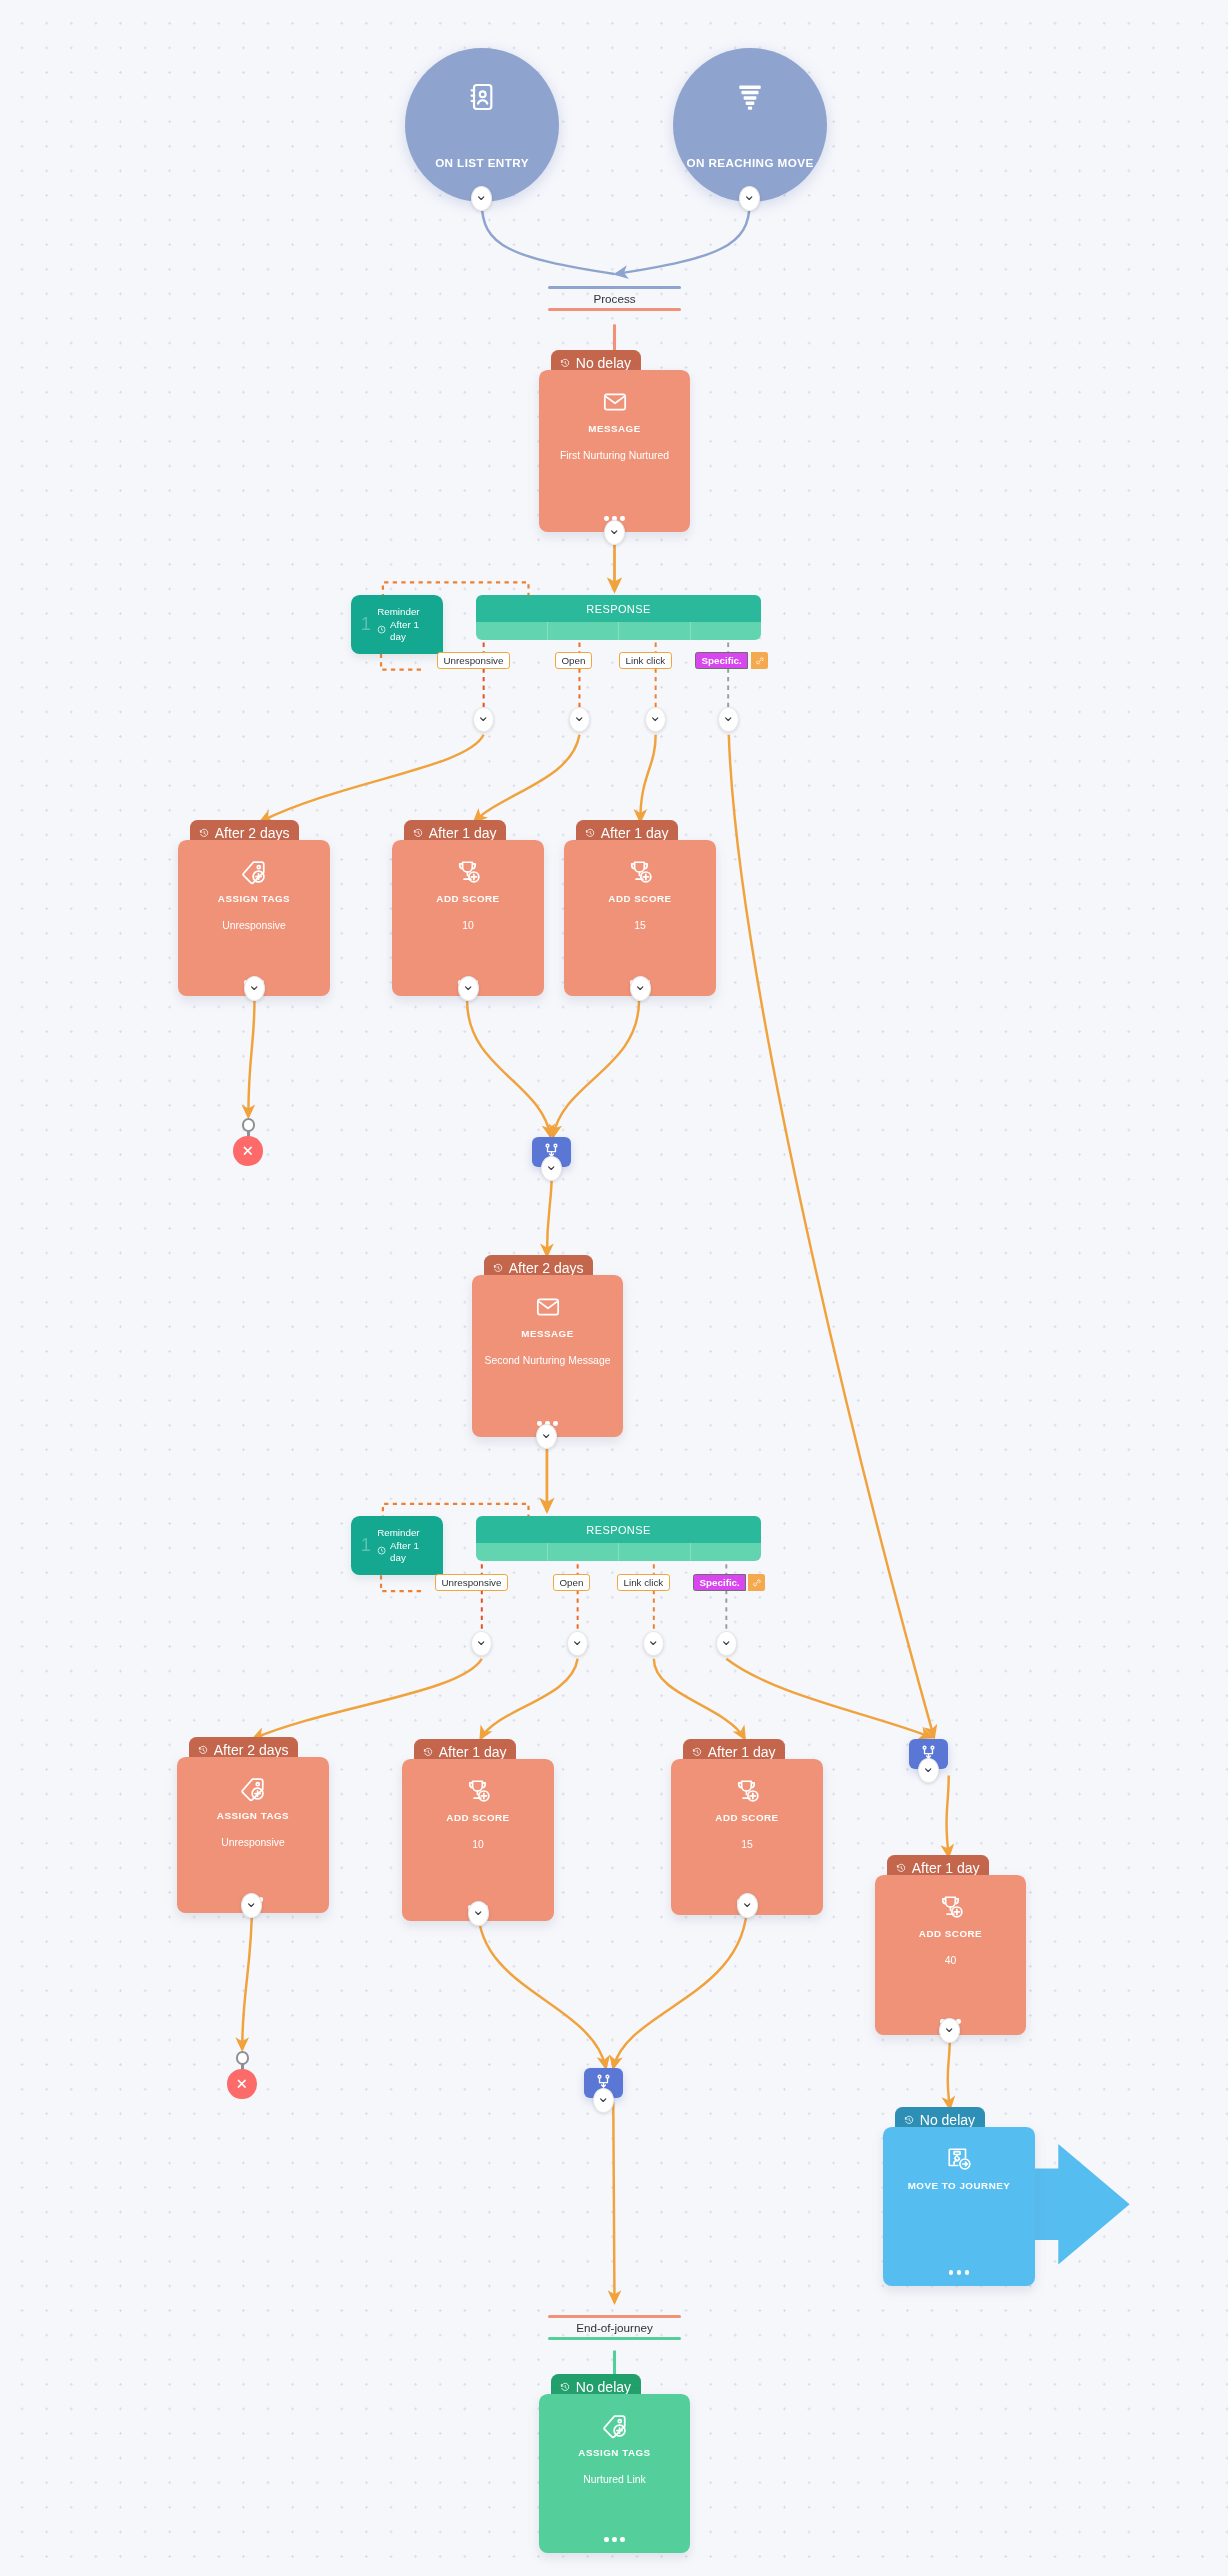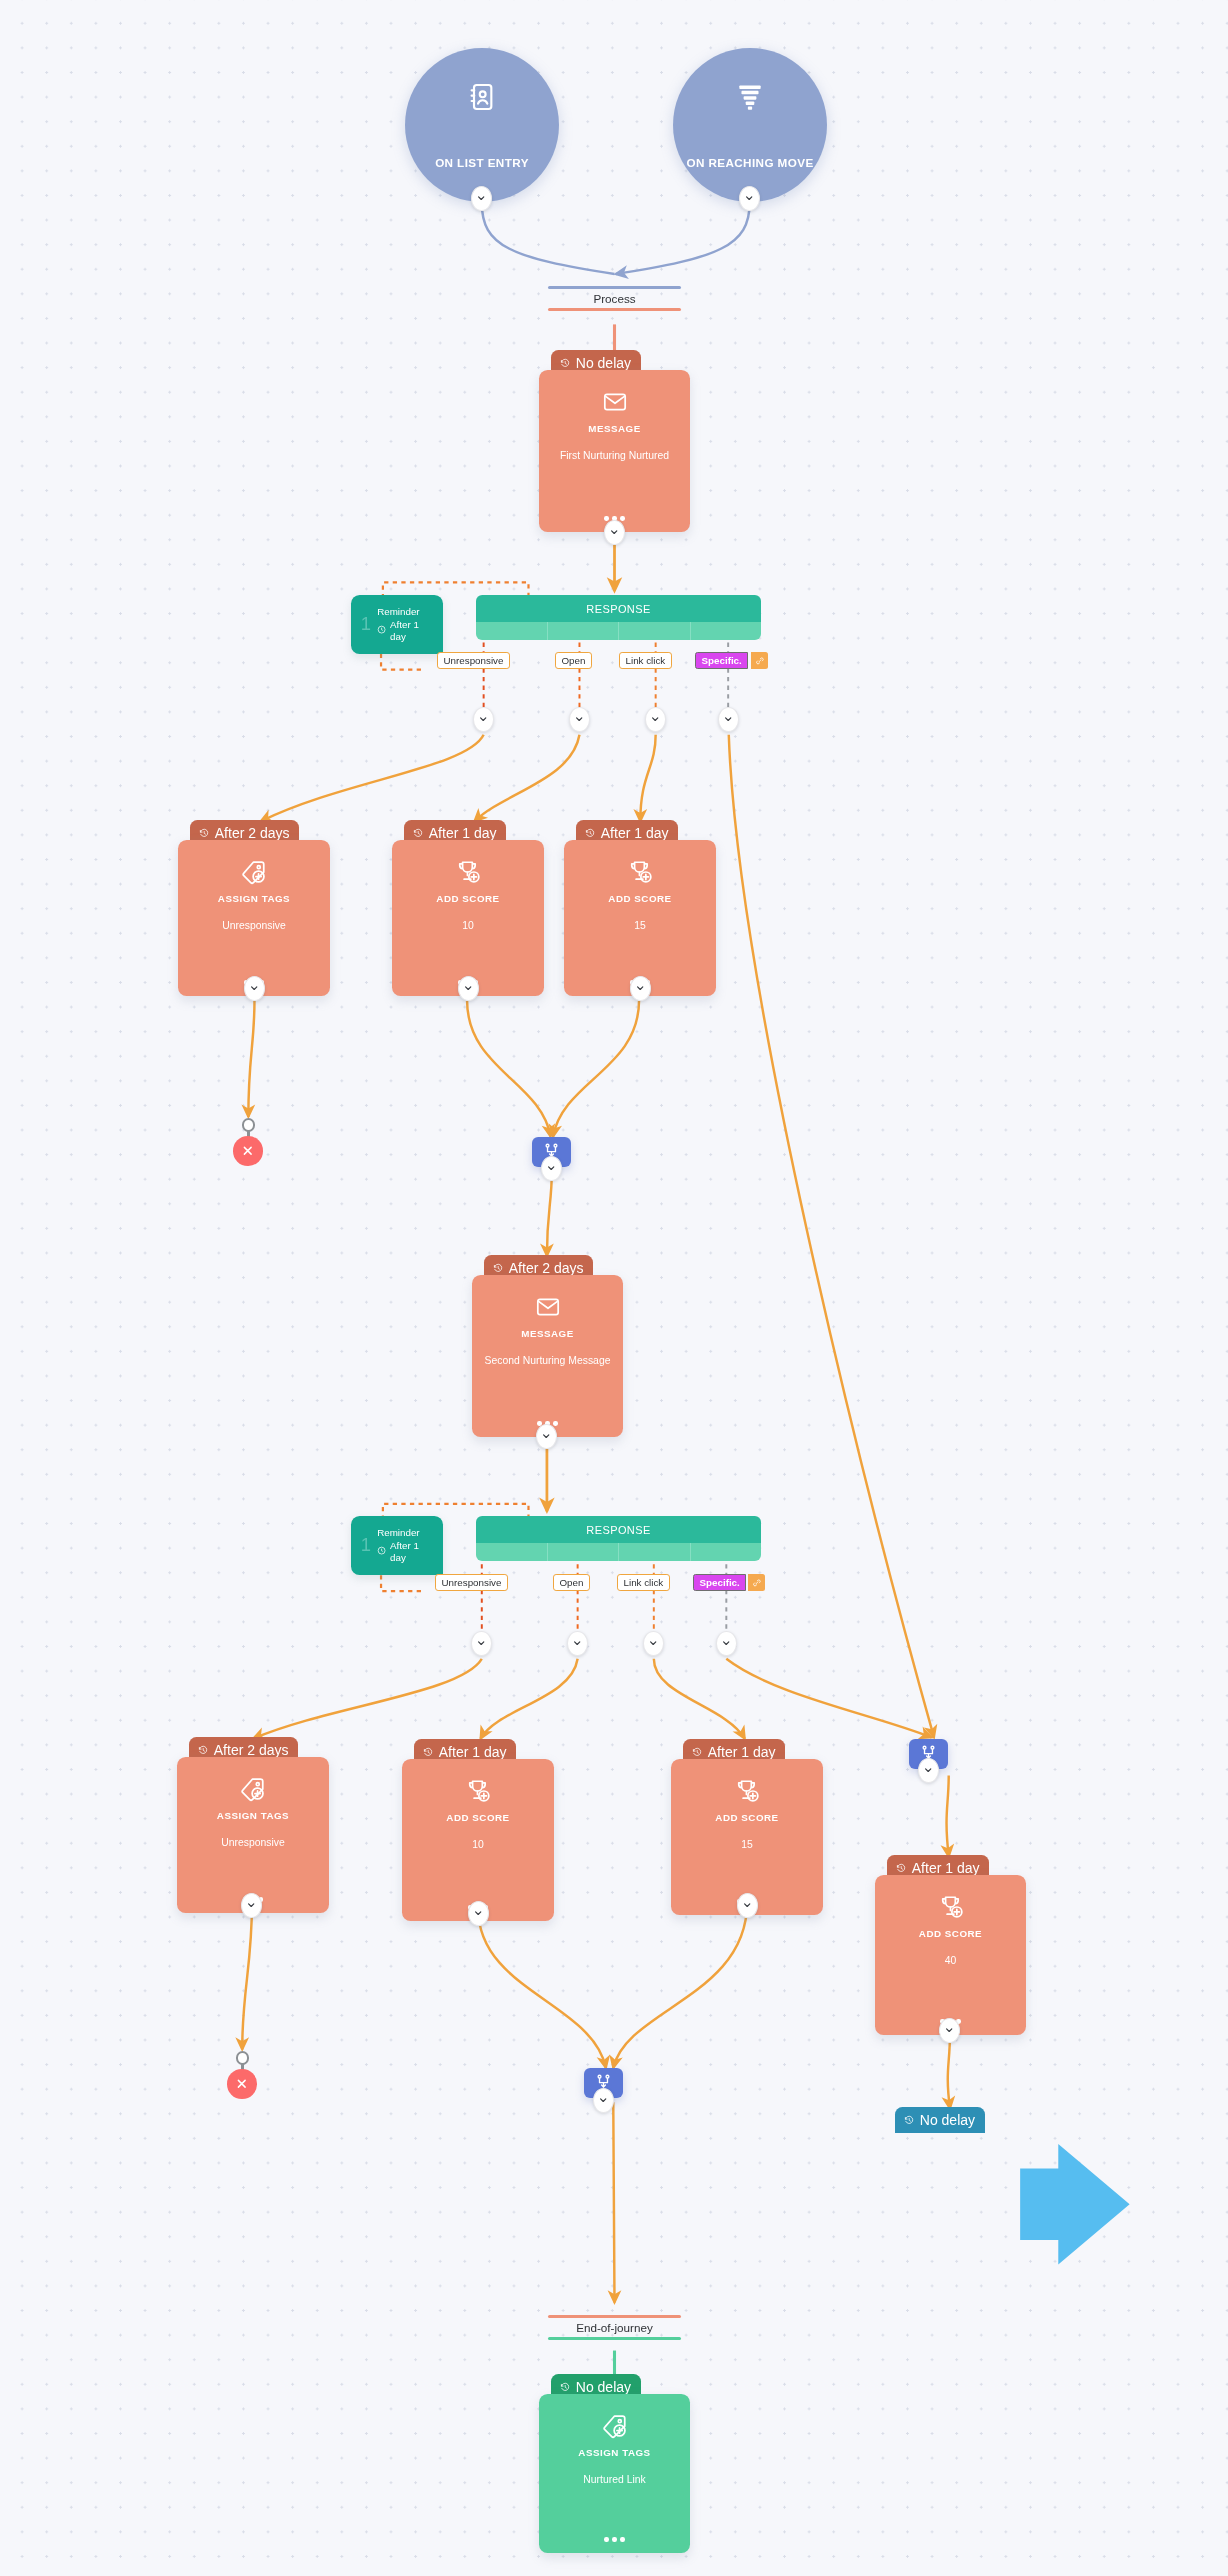--- a/index.html
+++ b/index.html
@@ -702,20 +702,36 @@
 </svg>
 <div class="card c-blue" style="left:883px; top:2107px; width:152px; height:178px;">
   <div class="delay">
     <span><svg viewBox="0 0 24 24" fill="none" stroke="#fff" stroke-width="1.8" stroke-linecap="round">
           <path d="M3.5 9.5A8.4 8.4 0 1 1 4 14.6"></path>
           <path d="M3.2 5.6v4h4"></path>
           <path d="M12 8v4.4l3 1.8"></path>
         </svg></span>
     <span>No delay</span>
   </div>
+  <div class="body" style="height:159px;">
+    <span>
+      <svg class="bigicon" viewBox="0 0 24 24" fill="none" stroke="#fff" stroke-width="1.5" stroke-linejoin="round">
+          <path d="M3 3h15v8.2"></path>
+          <path d="M3 3v15h8.4"></path>
+          <rect x="7.4" y="5.2" width="5.6" height="2.6" rx=".5"></rect>
+          <path d="M10.2 7.8v2.1"></path>
+          <path d="M10.2 12.4L7.4 14.8v2.6"></path>
+          <rect x="8.3" y="9.9" width="3.8" height="3.2" rx=".6" transform="rotate(45 10.2 11.5)"></rect>
+          <circle cx="17.4" cy="16.6" r="4.6"></circle>
+          <path d="M15.3 16.6h4.2M17.9 14.8l1.8 1.8-1.8 1.8" stroke-linecap="round"></path>
+        </svg>
+    </span>
+    <div class="kind">MOVE TO JOURNEY</div>
+    <div class="dots"><b></b><b></b><b></b></div>
+  </div>
 </div>
 
 <div class="divider" style="left:548px; top:2303px;">
   <div class="bar" style="background:#ef9278;"></div>
   <div class="dlabel">End-of-journey</div>
   <div class="bar" style="background:#54cf9c;"></div>
 </div>
 
 <div class="card c-green" style="left:539px; top:2374px; width:151px; height:178px;">
   <div class="delay">

